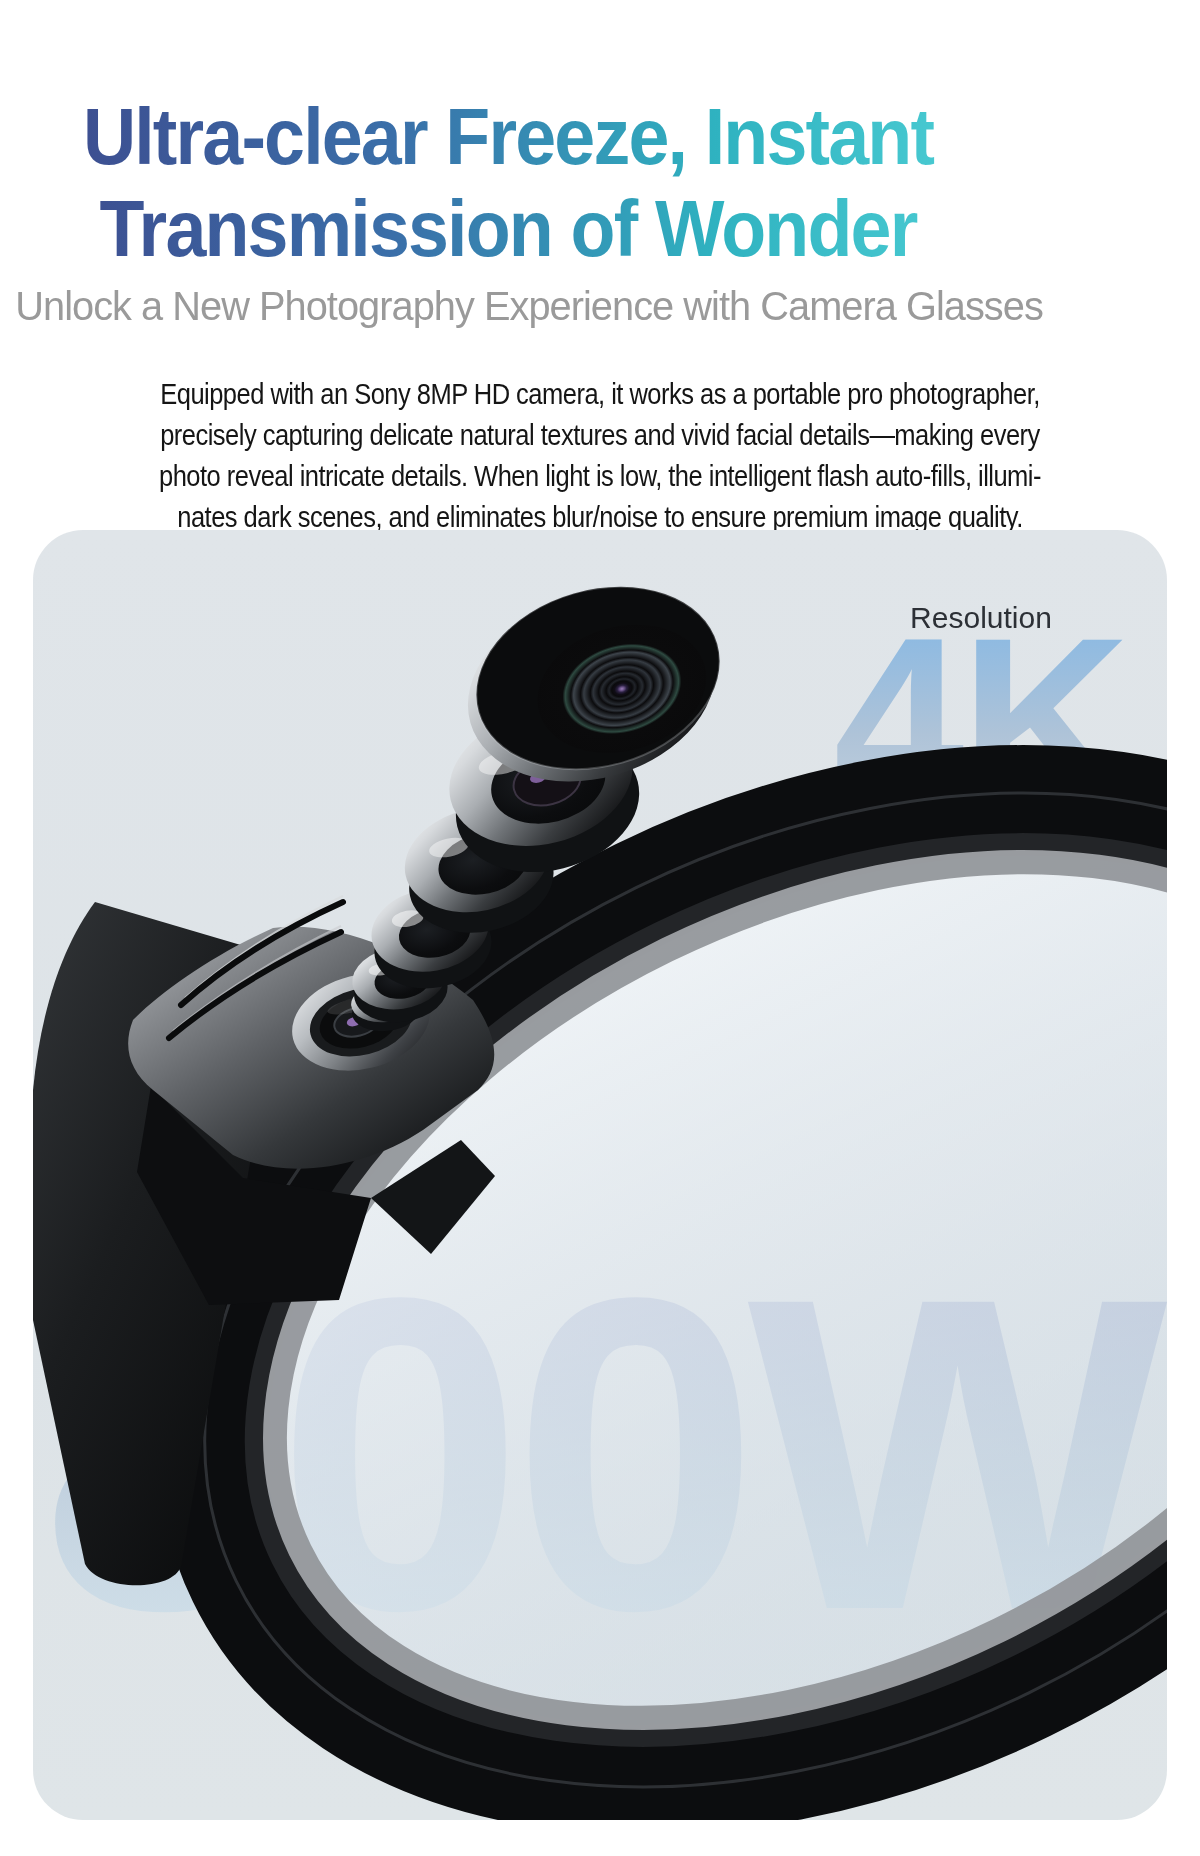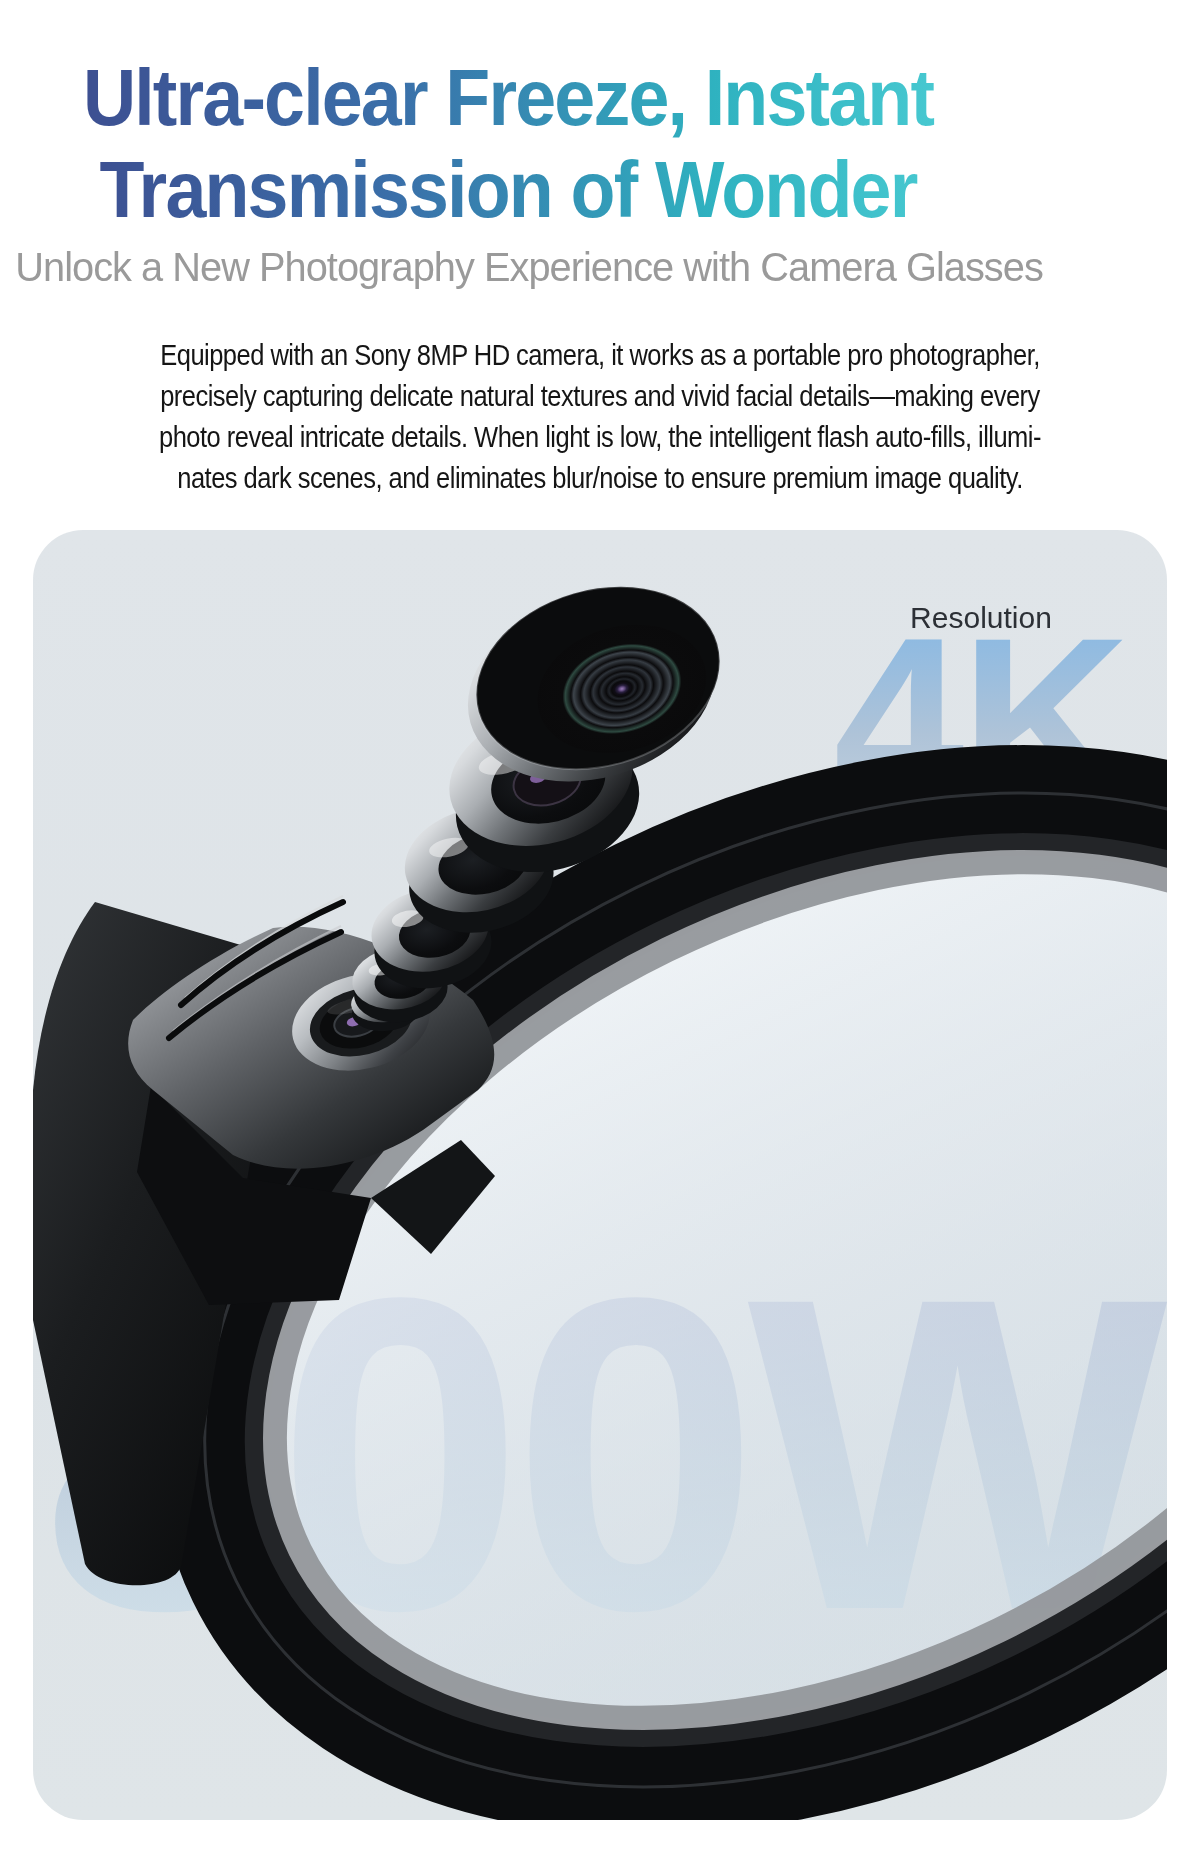--- a/index.html
+++ b/index.html
@@ -1,18 +1,18 @@
 <!DOCTYPE html>
 <html><head>
 <meta charset="utf-8">
 <style>
   html,body{margin:0;padding:0;background:#ffffff;}
   body{width:1200px;height:1856px;overflow:hidden;font-family:"Liberation Sans",sans-serif;position:relative;}
 
-  .hero{width:1016px;text-align:center;margin-top:52px;}
+  .hero{width:1016px;text-align:center;margin-top:91px;}
   .hero-title{
     font-size:80px;font-weight:bold;line-height:92px;letter-spacing:-2px;
     transform:scaleX(0.92);transform-origin:50% 0;
     background:linear-gradient(90deg,#3d4b8e 0%,#3a6fa9 38%,#2fb2c0 72%,#4bccd3 100%);
     -webkit-background-clip:text;background-clip:text;color:transparent;
     white-space:nowrap;
   }
   .hero-subtitle{
     font-size:41px;color:#9a9a9a;margin-top:8px;letter-spacing:-1px;
     transform:scaleX(0.97);transform-origin:50% 0;white-space:nowrap;

